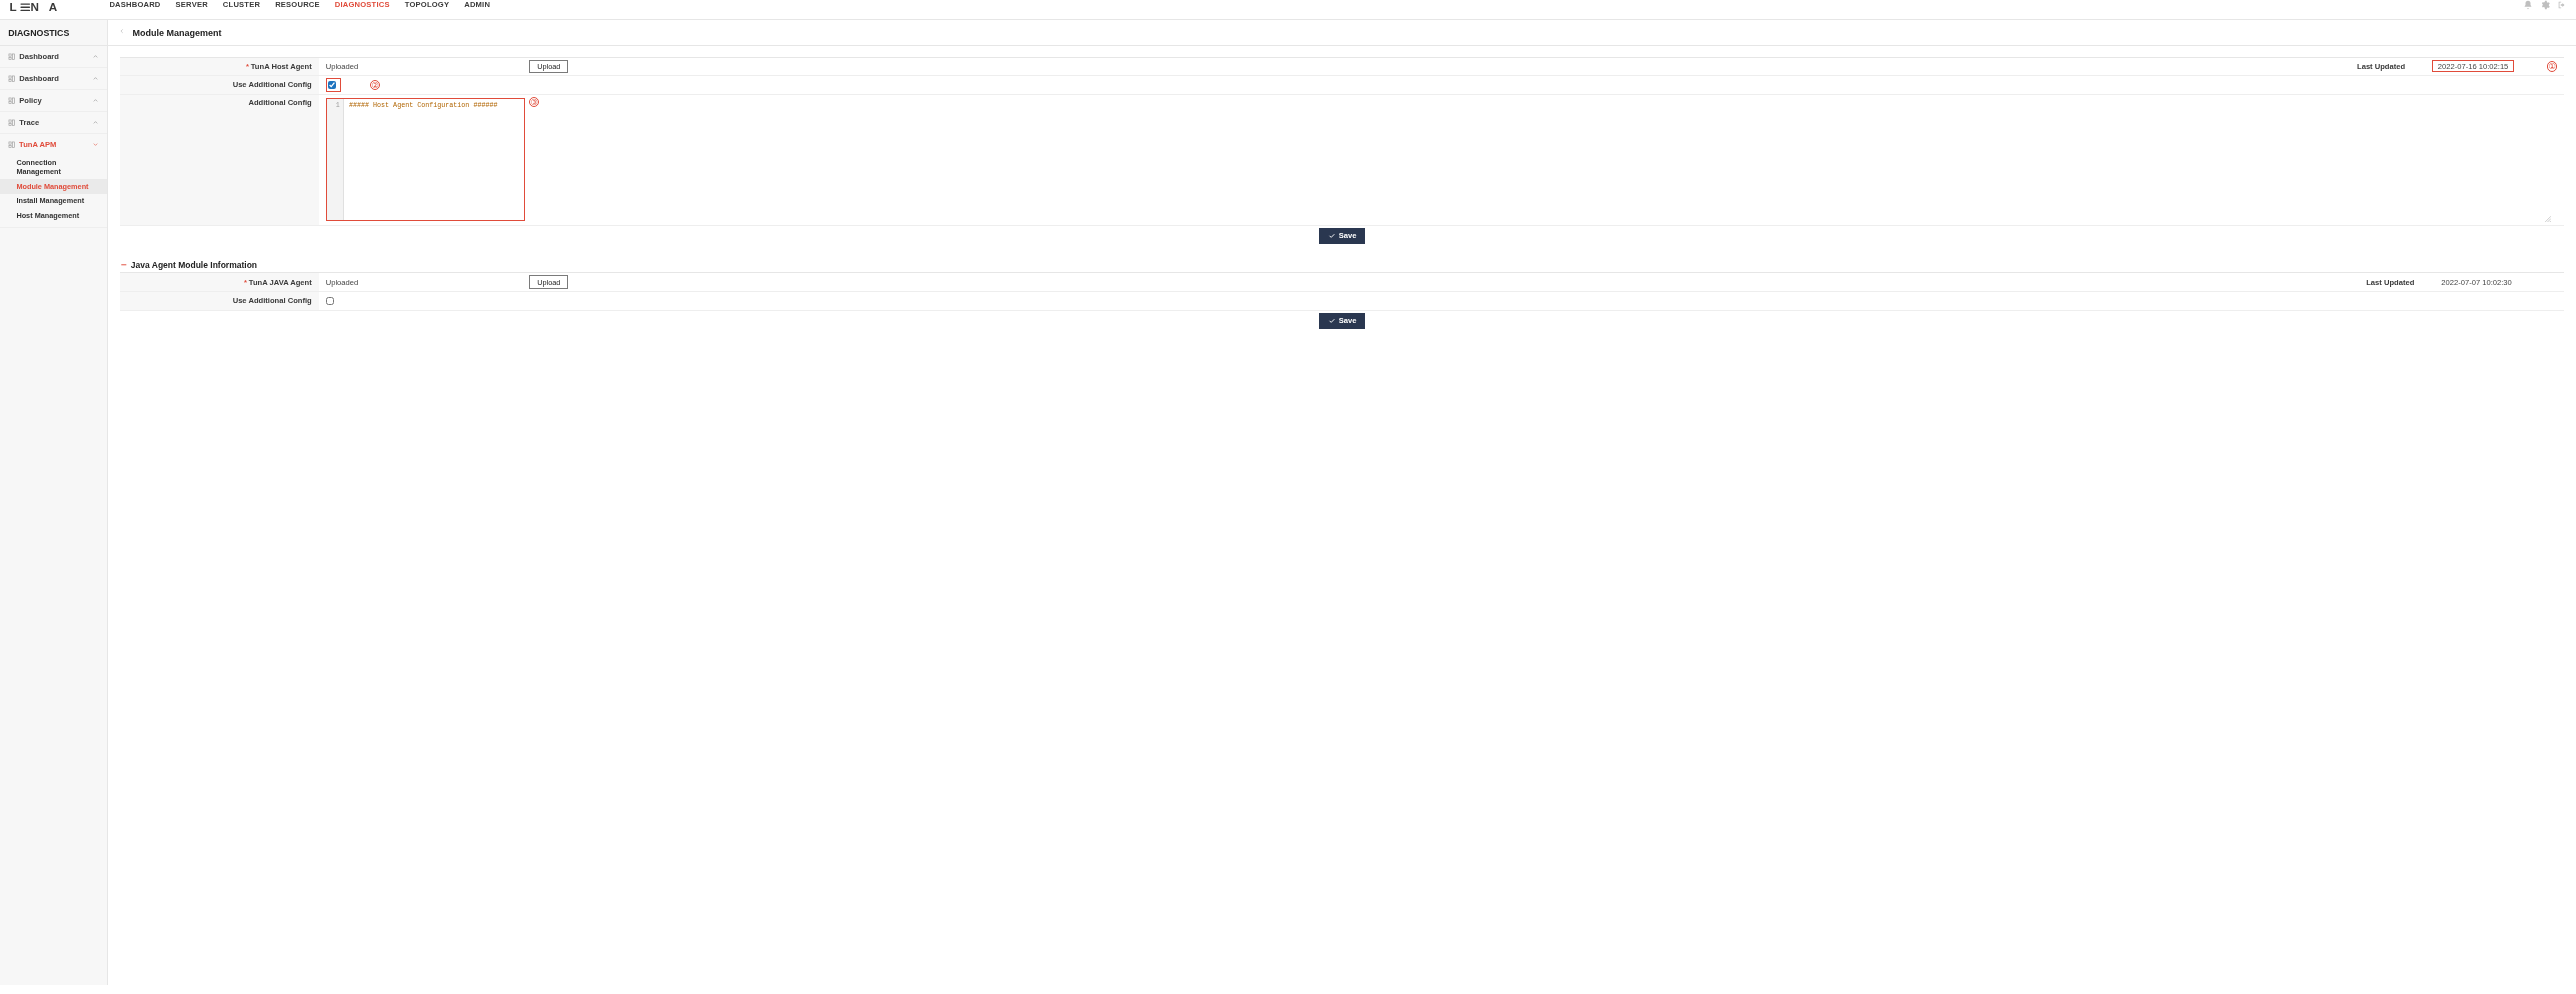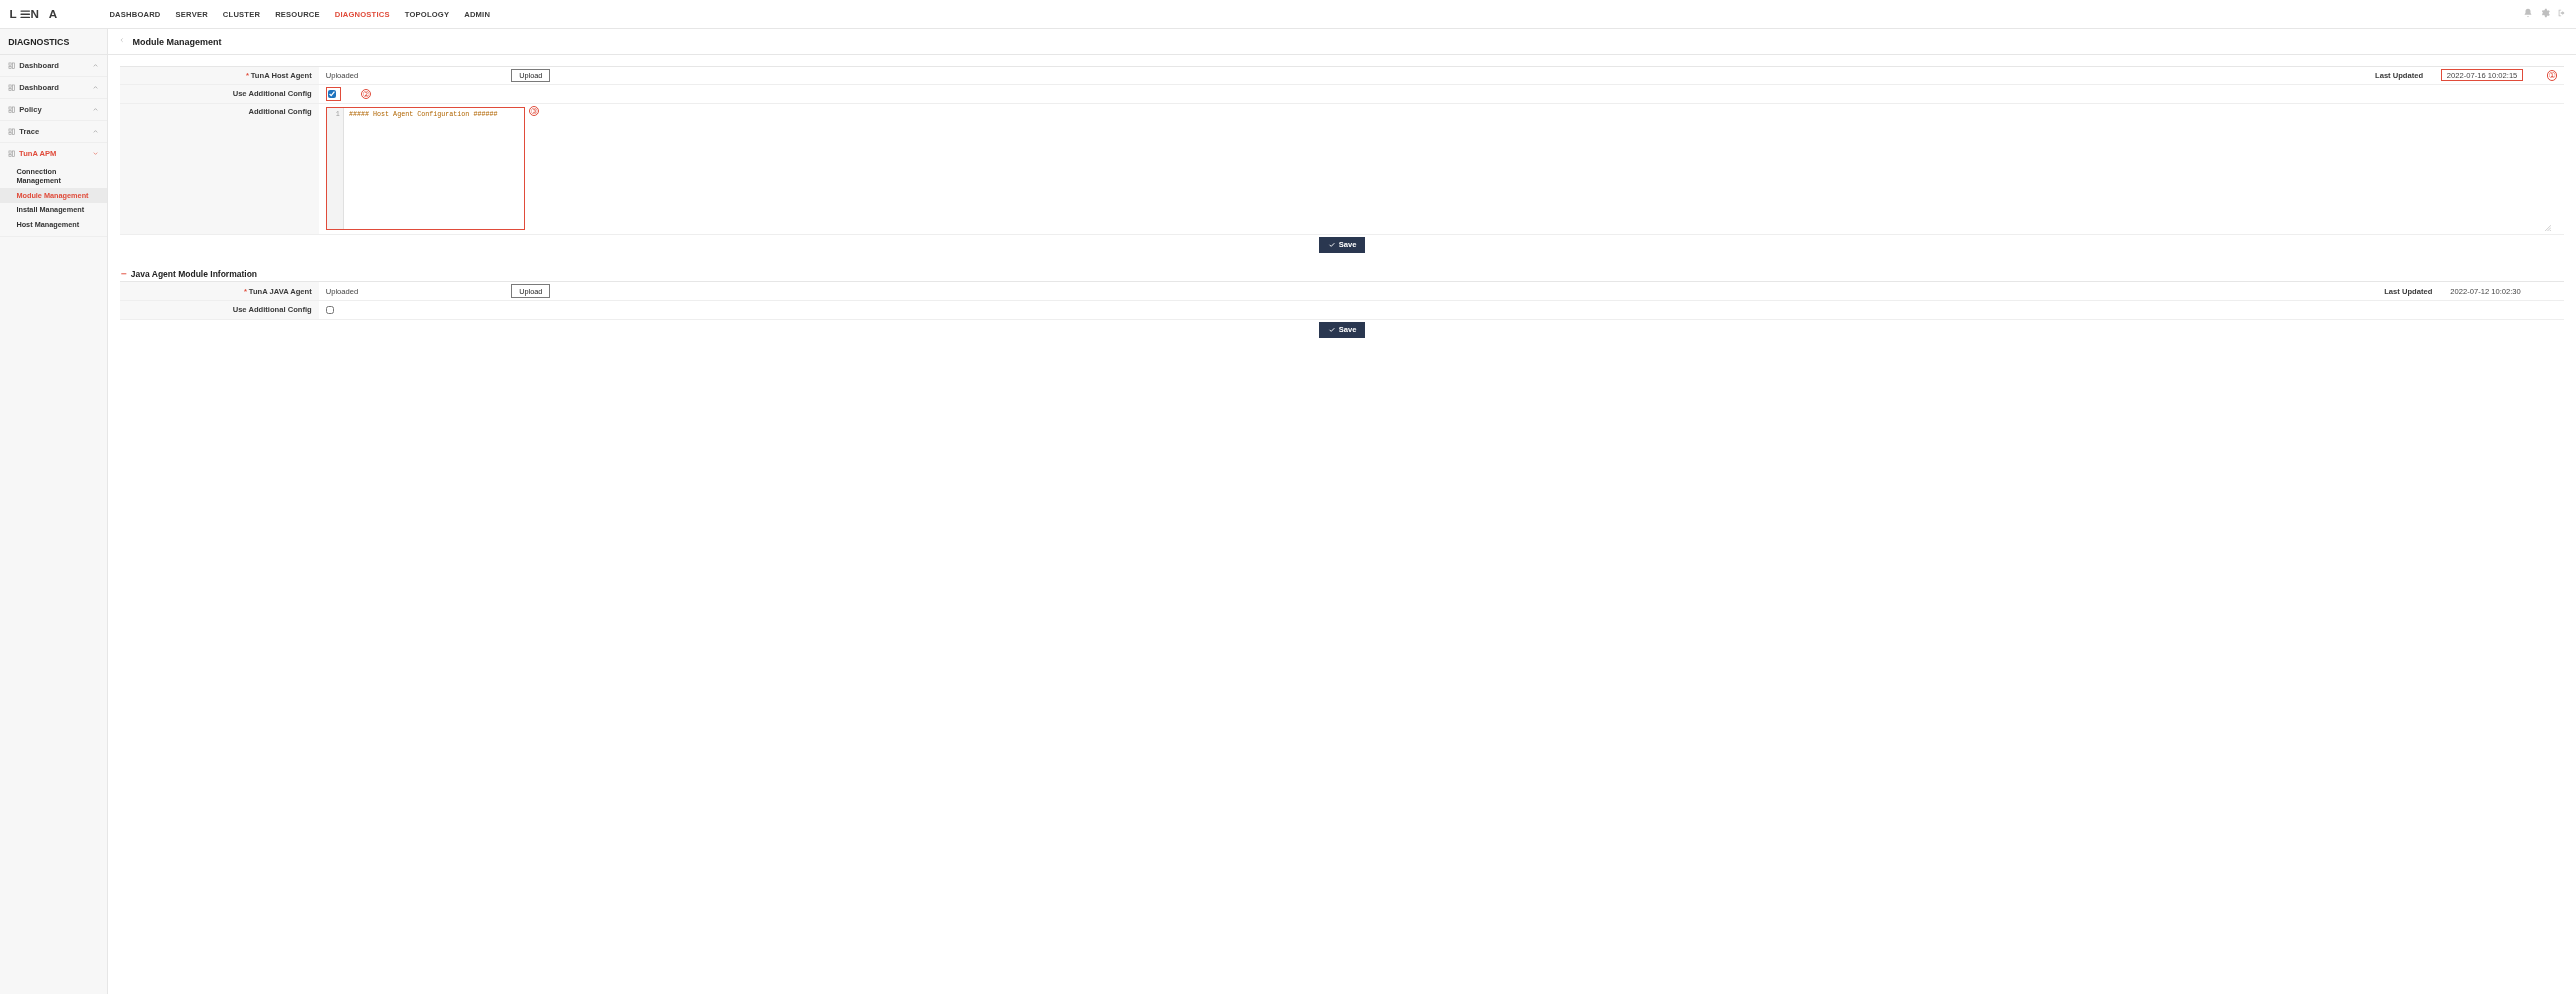--- a/index.html
+++ b/index.html
@@ -1,19 +1,19 @@
 <!DOCTYPE html>
 <html style="font-size:9.4px"><head>
 <meta charset="utf-8">
 <style>
 * { box-sizing: border-box; margin: 0; padding: 0; }
 body { font-family: -apple-system, BlinkMacSystemFont, "Segoe UI", Arial, sans-serif; font-size: 7.6px; color: #333; background: #fff; }
 
 
-.topbar { height: 29px; border-bottom: 0.6px solid #e6e6e6; display: flex; align-items: center; padding: 0 9.4px; }
+.topbar { height: 20px; border-bottom: 0.6px solid #e6e6e6; display: flex; align-items: flex-start; padding: 0 9.4px; }
 .logo { font-size: 11.7px; font-weight: 600; letter-spacing: 3.5px; color: #3a3a3a; width: 100px; font-family: Arial, sans-serif; }
 .logo .bars { display: inline-block; vertical-align: middle; }
 .topnav { display: flex; gap: 15px; flex: 1; }
 .topnav-item { font-weight: 700; font-size: 7.6px; color: #3a3a3a; cursor: pointer; letter-spacing: 0.2px; }
 .topnav-item.active { color: #e04b3a; }
 .top-icons { display: flex; gap: 7px; color: #bfbfbf; }
 .top-icons svg { width: 10px; height: 10px; cursor: pointer; }
 
 
 .wrap { display: flex; min-height: calc(100vh - 29px); }
@@ -43,21 +43,21 @@
 .section-title { display: flex; align-items: center; gap: 3.5px; font-weight: 700; font-size: 8.5px; color: #222; margin-bottom: 2.3px; }
 .section-title .minus { color: #e04b3a; display: inline-flex; }
 .section-title .minus svg { width: 7.6px; height: 7.6px; }
 
 
 .form { border-top: 0.6px solid #e6e6e6; }
 .row { display: flex; border-bottom: 0.6px solid #eee; }
 .row.valign-top .cell { align-items: flex-start; padding-top: 3.5px; padding-bottom: 3.5px; }
 .cell { display: flex; align-items: center; min-height: 17.6px; padding: 1.2px 7px; }
 .cell.label { width: 199px; background: #f7f7f7; justify-content: flex-end; font-weight: 700; color: #3a3a3a; }
-.cell.value { flex: 1; gap: 18px; }
+.cell.value { flex: 1; gap: 27px; }
 .req { color: #e04b3a; margin-right: 1.8px; }
 .status-txt { color: #444; }
 .btn-upload { border: 0.6px solid #7a7a7a; background: #fff; padding: 1.2px 7px; font-size: 7.3px; cursor: pointer; color: #222; }
 .last-lbl { font-weight: 700; color: #3a3a3a; margin-left: auto; }
 .last-val { color: #444; margin-right: 3.5px; }
 .last-box { border: 1.2px solid #e04b3a; padding: 0.6px 4.7px; }
 .callout { color: #e04b3a; font-size: 8.2px; display: inline-flex; align-items: center; justify-content: center; width: 10.5px; height: 10.5px; border: 0.9px solid #e04b3a; border-radius: 50%; margin-left: 2.3px; }
 
 
 .chk { width: 8.2px; height: 8.2px; accent-color: #1e73be; cursor: pointer; }
@@ -271,21 +271,21 @@
           <div class="row">
             <div class="cell label">
                 <span class="req">*</span>
                 <span>TunA JAVA Agent</span>
               </div>
             <div class="cell value">
               <span class="status-txt">Uploaded</span>
               <div style="flex:0 0 117px;"></div>
               <button class="btn-upload">Upload</button>
               <span class="last-lbl">Last Updated</span>
-              <span class="last-val">2022-07-12 10:02:30</span>
+              <span class="last-val">2022-07-07 10:02:30</span>
               <span style="width:15px;"></span>
             </div>
           </div>
           <div class="row">
             <div class="cell label">Use Additional Config</div>
             <div class="cell value">
               <input type="checkbox" class="chk" style="">
             </div>
           </div>
         </div>

